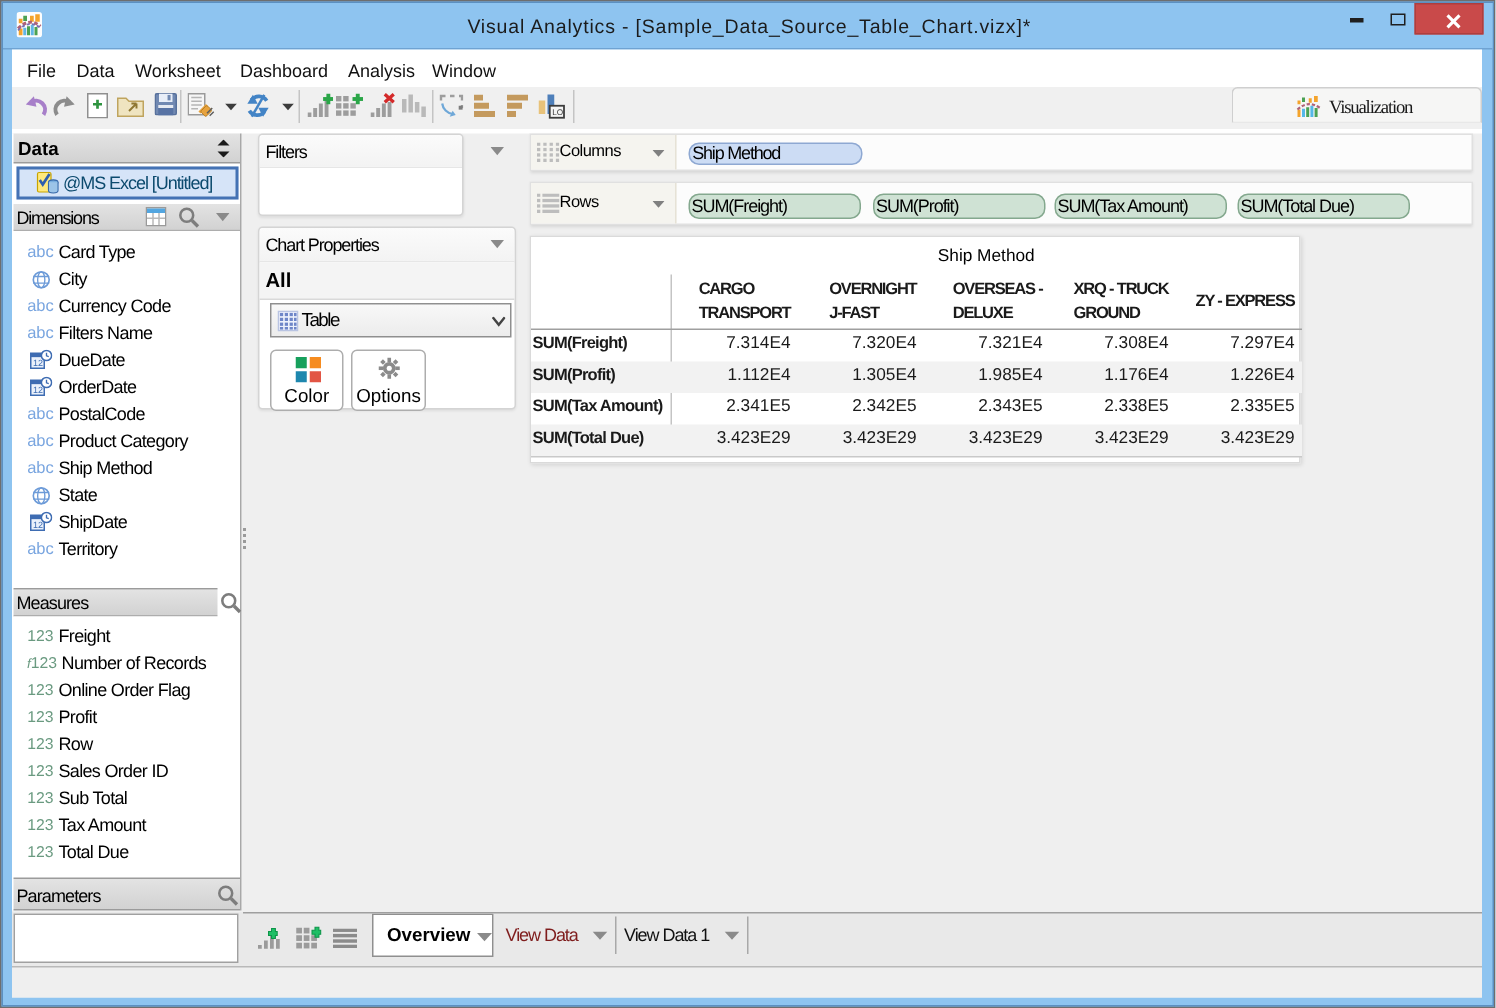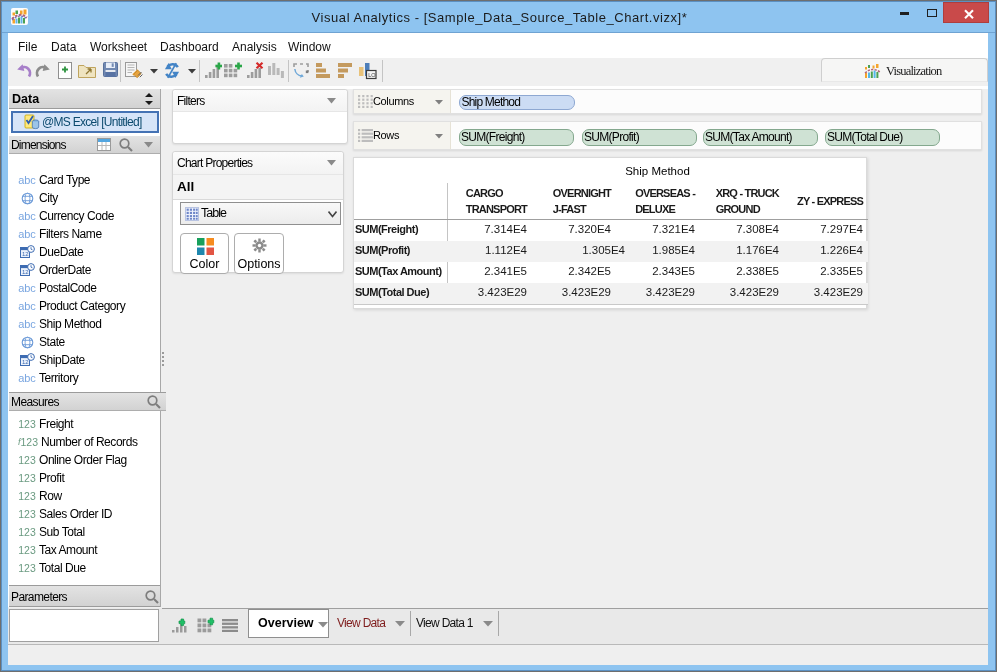--- a/index.html
+++ b/index.html
@@ -243,21 +243,21 @@
       <path d="M1,7.5 L13,7.5 M5,4 L5,12 M9,4 L9,12" stroke="#b9b9b9" stroke-width="1"></path>
     </svg>
     <svg class="abs" style="left:109px;top:1px;" width="16" height="16" viewBox="0 0 16 16">
       <circle cx="6.5" cy="6.5" r="4.3" fill="none" stroke="#7d7d7d" stroke-width="1.7"></circle>
       <path d="M10,10 L14,14" stroke="#7d7d7d" stroke-width="2.2"></path>
     </svg>
     <svg class="abs" style="left:135px;top:6px;" width="9" height="6" viewBox="0 0 9 6">
         <path d="M0,0 L9,0 L4.5,5.5 Z" fill="#8a8a8a"></path>
       </svg>
   </div>
-  <div class="abs" id="dimlist" style="left:8px;top:153px;width:151px;height:238px;background:#fff;font-size:12px;letter-spacing:-0.45px;color:#000;padding-top:17px;box-sizing:border-box;border-radius:28px;">
+  <div class="abs" id="dimlist" style="left:8px;top:153px;width:151px;height:238px;background:#fff;font-size:12px;letter-spacing:-0.45px;color:#000;padding-top:5px;box-sizing:border-box;border-radius:28px;">
     <div class="drow">
         <span class="di dabc">abc</span>
         <span class="dlab">Card Type</span>
       </div>
     <div class="drow">
         <span class="di">
           <svg width="13" height="13" viewBox="0 0 13 13">
             <circle cx="6.5" cy="6.5" r="5.3" fill="none" stroke="#6d9bd8" stroke-width="1.1"></circle>
             <ellipse cx="6.5" cy="6.5" rx="2.4" ry="5.3" fill="none" stroke="#6d9bd8" stroke-width="0.9"></ellipse>
             <path d="M1.2,4.3 L11.8,4.3 M1.2,8.7 L11.8,8.7" stroke="#6d9bd8" stroke-width="0.9"></path>
@@ -330,21 +330,21 @@
           </svg>
         </span>
         <span class="dlab">ShipDate</span>
       </div>
     <div class="drow">
         <span class="di dabc">abc</span>
         <span class="dlab">Territory</span>
       </div>
   </div>
 
-  <div class="abs" style="left:8px;top:391px;width:157px;height:19px;background:linear-gradient(#e3e3e3,#d2d2d2);border-top:1px solid #9b9b9b;border-bottom:1px solid #adadad;box-sizing:border-box;">
+  <div class="abs" style="left:8px;top:391px;width:136px;height:19px;background:linear-gradient(#e3e3e3,#d2d2d2);border-top:1px solid #9b9b9b;border-bottom:1px solid #adadad;box-sizing:border-box;">
     <div class="abs txt" style="left:2px;top:2px;font-size:12px;letter-spacing:-0.6px;color:#000;">Measures</div>
     <svg class="abs" style="left:137px;top:1px;" width="16" height="16" viewBox="0 0 16 16">
       <circle cx="6.5" cy="6.5" r="4.3" fill="none" stroke="#7d7d7d" stroke-width="1.7"></circle>
       <path d="M10,10 L14,14" stroke="#7d7d7d" stroke-width="2.2"></path>
     </svg>
   </div>
   <div class="abs" id="measlist" style="left:8px;top:410px;width:151px;height:173px;background:#fff;font-size:12px;letter-spacing:-0.45px;color:#000;padding-top:4px;box-sizing:border-box;">
     <div class="drow">
         <span class="di d123">123</span>
         <span class="dlab">Freight</span>
@@ -386,21 +386,21 @@
   <div class="abs" style="left:8px;top:584px;width:151px;height:22px;background:linear-gradient(#e3e3e3,#d2d2d2);border-top:1px solid #9b9b9b;border-bottom:1px solid #9b9b9b;box-sizing:border-box;">
     <div class="abs txt" style="left:2px;top:4px;font-size:12px;letter-spacing:-0.6px;color:#000;">Parameters</div>
     <svg class="abs" style="left:135px;top:3px;" width="16" height="16" viewBox="0 0 16 16">
       <circle cx="6.5" cy="6.5" r="4.3" fill="none" stroke="#7d7d7d" stroke-width="1.7"></circle>
       <path d="M10,10 L14,14" stroke="#7d7d7d" stroke-width="2.2"></path>
     </svg>
   </div>
 
   <div class="abs" id="midcol" style="left:161px;top:88px;width:187px;height:518px;"></div>
 
-  <div class="abs" style="left:171px;top:88px;width:176px;height:55px;background:#ffffff;border:1px solid #d4d4d4;border-radius:3px;box-sizing:border-box;box-shadow:0 1px 2px rgba(0,0,0,0.08);">
+  <div class="abs" style="left:171px;top:88px;width:137px;height:55px;background:#ffffff;border:1px solid #d4d4d4;border-radius:3px;box-sizing:border-box;box-shadow:0 1px 2px rgba(0,0,0,0.08);">
     <div style="height:21px;background:linear-gradient(#fbfbfb,#f3f3f3);border-bottom:1px solid #e6e6e6;border-radius:3px 3px 0 0;position:relative;">
       <div class="abs txt" style="left:4px;top:4px;font-size:12px;letter-spacing:-0.75px;color:#000;">Filters</div>
       <svg class="abs" style="left:154px;top:8px;" width="9" height="6" viewBox="0 0 9 6">
           <path d="M0,0 L9,0 L4.5,5.5 Z" fill="#8a8a8a"></path>
         </svg>
     </div>
   </div>
 
   <div class="abs" style="left:171px;top:150px;width:172px;height:122px;background:#ffffff;border:1px solid #d4d4d4;border-radius:3px;box-sizing:border-box;box-shadow:0 1px 2px rgba(0,0,0,0.08);">
     <div style="height:22px;background:linear-gradient(#fbfbfb,#f3f3f3);border-bottom:1px solid #e6e6e6;border-radius:3px 3px 0 0;position:relative;">
@@ -552,21 +552,21 @@
     <div class="abs tlab" style="left:1px;top:84px;">SUM(Profit)</div>
     <div class="abs tlab" style="left:1px;top:105px;">SUM(Tax Amount)</div>
     <div class="abs tlab" style="left:1px;top:126px;">SUM(Total Due)</div>
 
     <div class="abs tval" style="right:339px;top:62.5px;">7.314E4</div>
     <div class="abs tval" style="right:255px;top:62.5px;">7.320E4</div>
     <div class="abs tval" style="right:171px;top:62.5px;">7.321E4</div>
     <div class="abs tval" style="right:87px;top:62.5px;">7.308E4</div>
     <div class="abs tval" style="right:3px;top:62.5px;">7.297E4</div>
     <div class="abs tval" style="right:339px;top:84px;">1.112E4</div>
-    <div class="abs tval" style="right:241px;top:84px;margin-left:12px;">1.305E4</div>
+    <div class="abs tval" style="right:255px;top:84px;margin-left:12px;">1.305E4</div>
     <div class="abs tval" style="right:171px;top:84px;">1.985E4</div>
     <div class="abs tval" style="right:87px;top:84px;">1.176E4</div>
     <div class="abs tval" style="right:3px;top:84px;">1.226E4</div>
     <div class="abs tval" style="right:339px;top:105px;">2.341E5</div>
     <div class="abs tval" style="right:255px;top:105px;">2.342E5</div>
     <div class="abs tval" style="right:171px;top:105px;">2.343E5</div>
     <div class="abs tval" style="right:87px;top:105px;">2.338E5</div>
     <div class="abs tval" style="right:3px;top:105px;">2.335E5</div>
     <div class="abs tval" style="right:339px;top:126px;">3.423E29</div>
     <div class="abs tval" style="right:255px;top:126px;">3.423E29</div>

